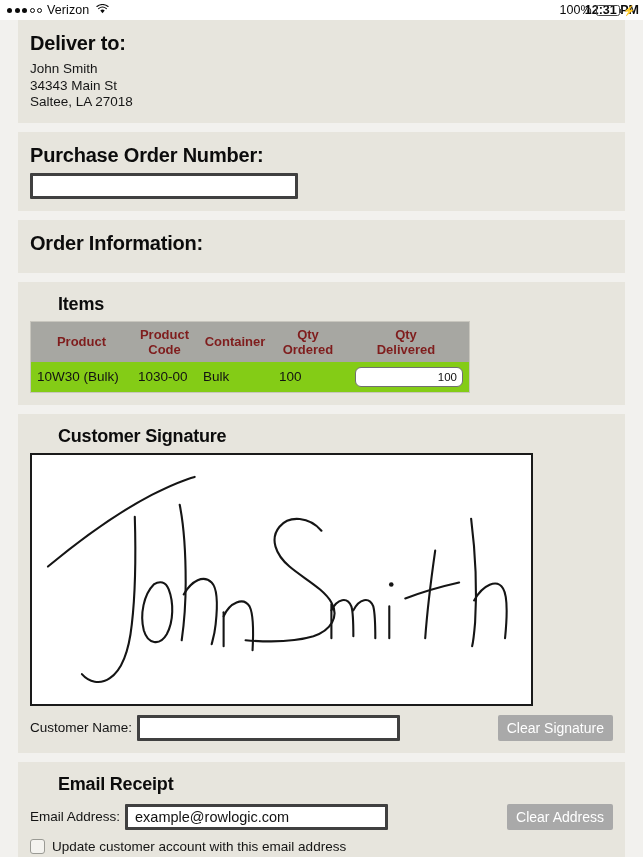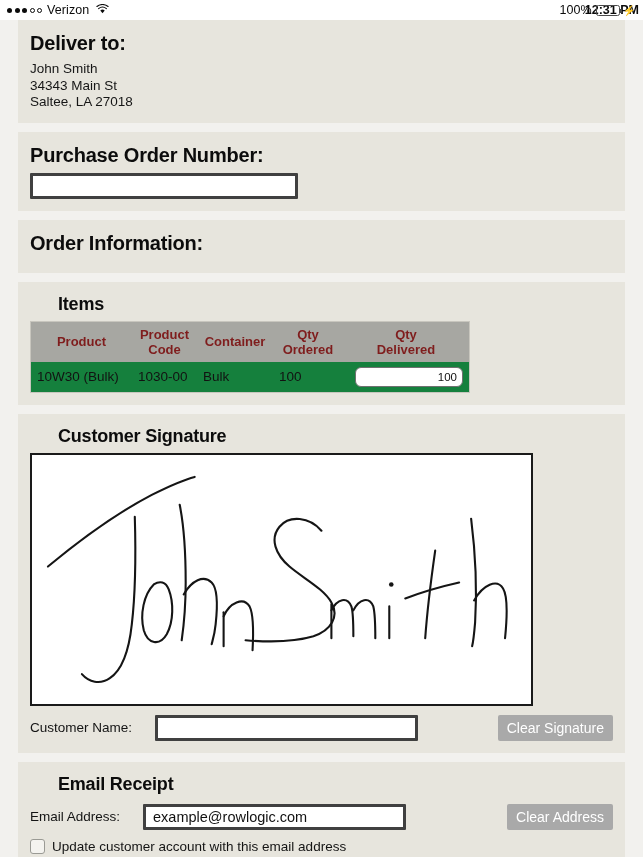--- a/index.html
+++ b/index.html
@@ -128,21 +128,21 @@
     line-height: 15px;
     padding: 5px 4px;
     text-align: center;
     vertical-align: middle;
   }
   .tbl tbody td {
     font-size: 13.5px;
     color: #121212;
     padding: 5px 6px;
     vertical-align: middle;
-    background: #15803d;
+    background: #84cc16;
   }
   .c-prod { width: 93px; }
   .c-code { width: 57px; }
   .c-cont { width: 68px; }
   .c-ord  { width: 62px; }
   .c-del  { width: 118px; }
   td.c-prod, td.c-code, td.c-cont, td.c-ord { text-align: left; }
   td.c-del { text-align: right; padding-right: 7px; }
   .qty-input {
     width: 108px; height: 20px;
@@ -166,21 +166,21 @@
   .sig-box svg { display: block; width: 100%; height: 100%; }
 
   .row-inline {
     display: flex;
     align-items: center;
     margin-top: 9px;
   }
   .lbl {
     font-size: 13.5px;
     color: #141414;
-    margin-right: 23px;
+    margin-right: 5px;
     white-space: nowrap;
   }
   .name-input { width: 263px; height: 24px; }
   .email-input { width: 263px; height: 26px; font-size: 14.5px; }
 
   .btn-clear {
     background: #a9a9a9;
     color: #ffffff;
     border: none;
     border-radius: 2px;

